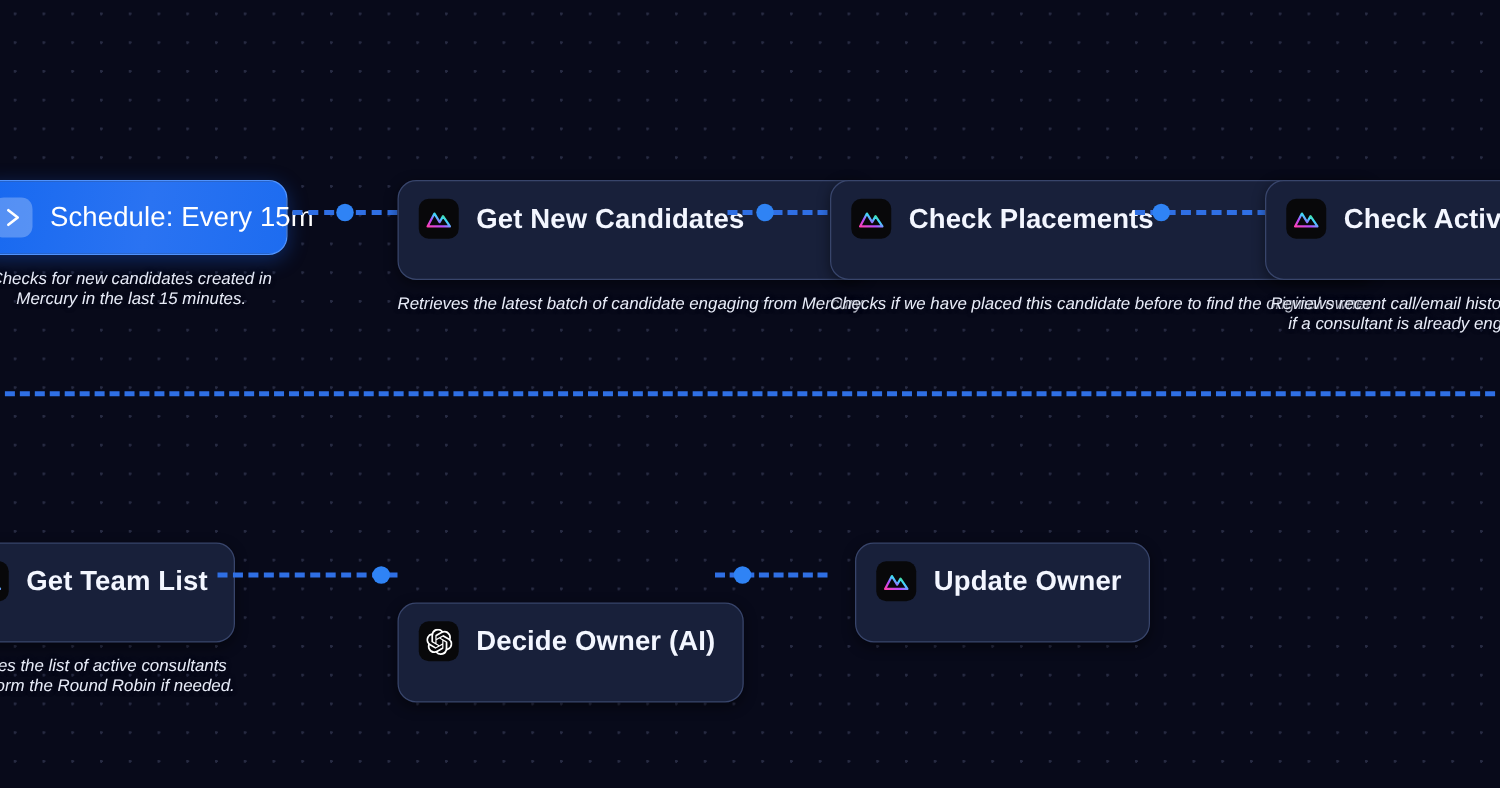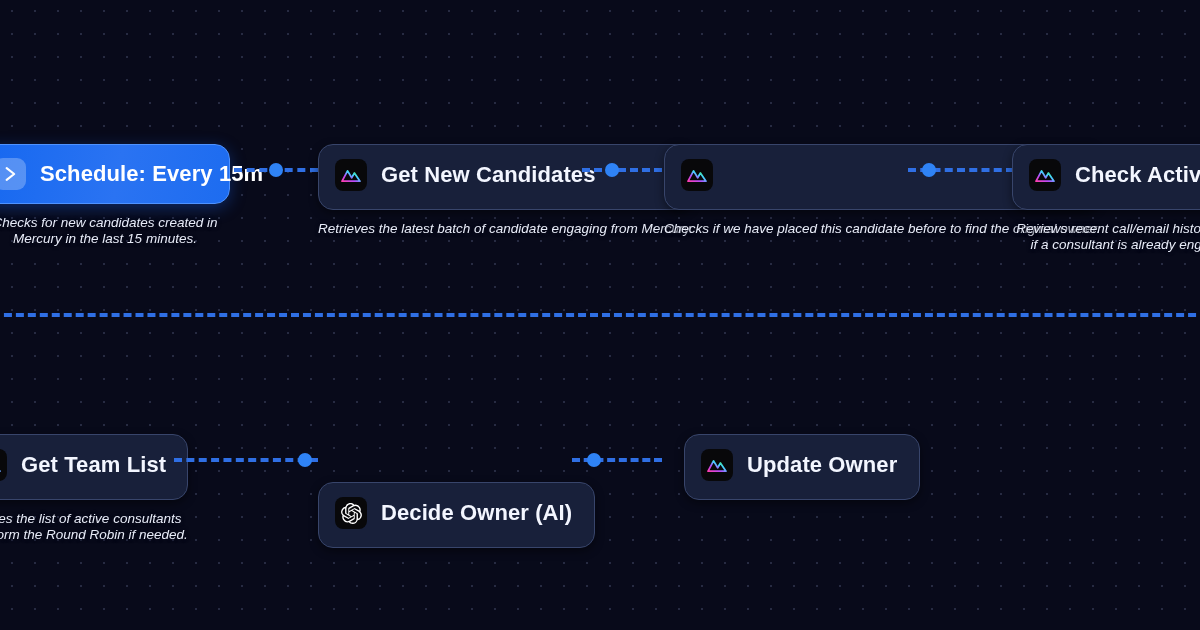--- a/index.html
+++ b/index.html
@@ -55,21 +55,21 @@
   }
 
   
   .node-group { position:absolute; }
 
   .node-card {
     position:relative;
     display:flex;
     align-items:center;
     gap:14px;
-    padding:14px 22px 18px 16px;
+    padding:14px 22px 32px 16px;
     border-radius:15px;
     background:#18203a;
     border:1px solid #38456b;
     box-shadow:0 3px 10px rgba(0,0,0,0.45);
     white-space:nowrap;
   }
 
   .node-card.trigger {
     background:linear-gradient(100deg,#1668f0 0%, #2a73f2 55%, #1d6cf0 100%);
     border:1px solid #4f93ff;
@@ -78,21 +78,21 @@
   }
 
   .node-title {
     font-size:22px;
     font-weight:700;
     color:#f3f6ff;
     letter-spacing:0.1px;
   }
   .node-card.trigger .node-title {
     color:#ffffff;
-    font-weight:700;
+    font-weight:400;
   }
 
   
   .icon-box {
     width:32px; height:32px;
     border-radius:8px;
     background:#08080a;
     display:flex;
     align-items:center;
     justify-content:center;
@@ -175,20 +175,21 @@
               <stop offset="0%" stop-color="#ff3fb0"></stop>
               <stop offset="35%" stop-color="#b44cff"></stop>
               <stop offset="62%" stop-color="#3fd7ff"></stop>
               <stop offset="85%" stop-color="#49e07a"></stop>
               <stop offset="100%" stop-color="#ffe14a"></stop>
             </linearGradient>
           </defs>
           <path d="M3 25 L11 10 L17 20 L21 13 L29 25 Z" fill="none" stroke="url(#mg2)" stroke-width="2.6" stroke-linejoin="round" stroke-linecap="round"></path>
         </svg>
       </span>
+      <span class="node-title">Check Placements</span>
     </div>
     <div class="node-desc">Checks if we have placed this candidate before to find the original owner.</div>
   </div>
 
   <div class="connector" style="left:908px; top:159px; width:106px;">
     <span class="seg"></span>
     <span class="dot" style="left:20%;"></span>
   </div>
 
   <div class="node-group" style="left:1012px; top:144px; width:250px;">

